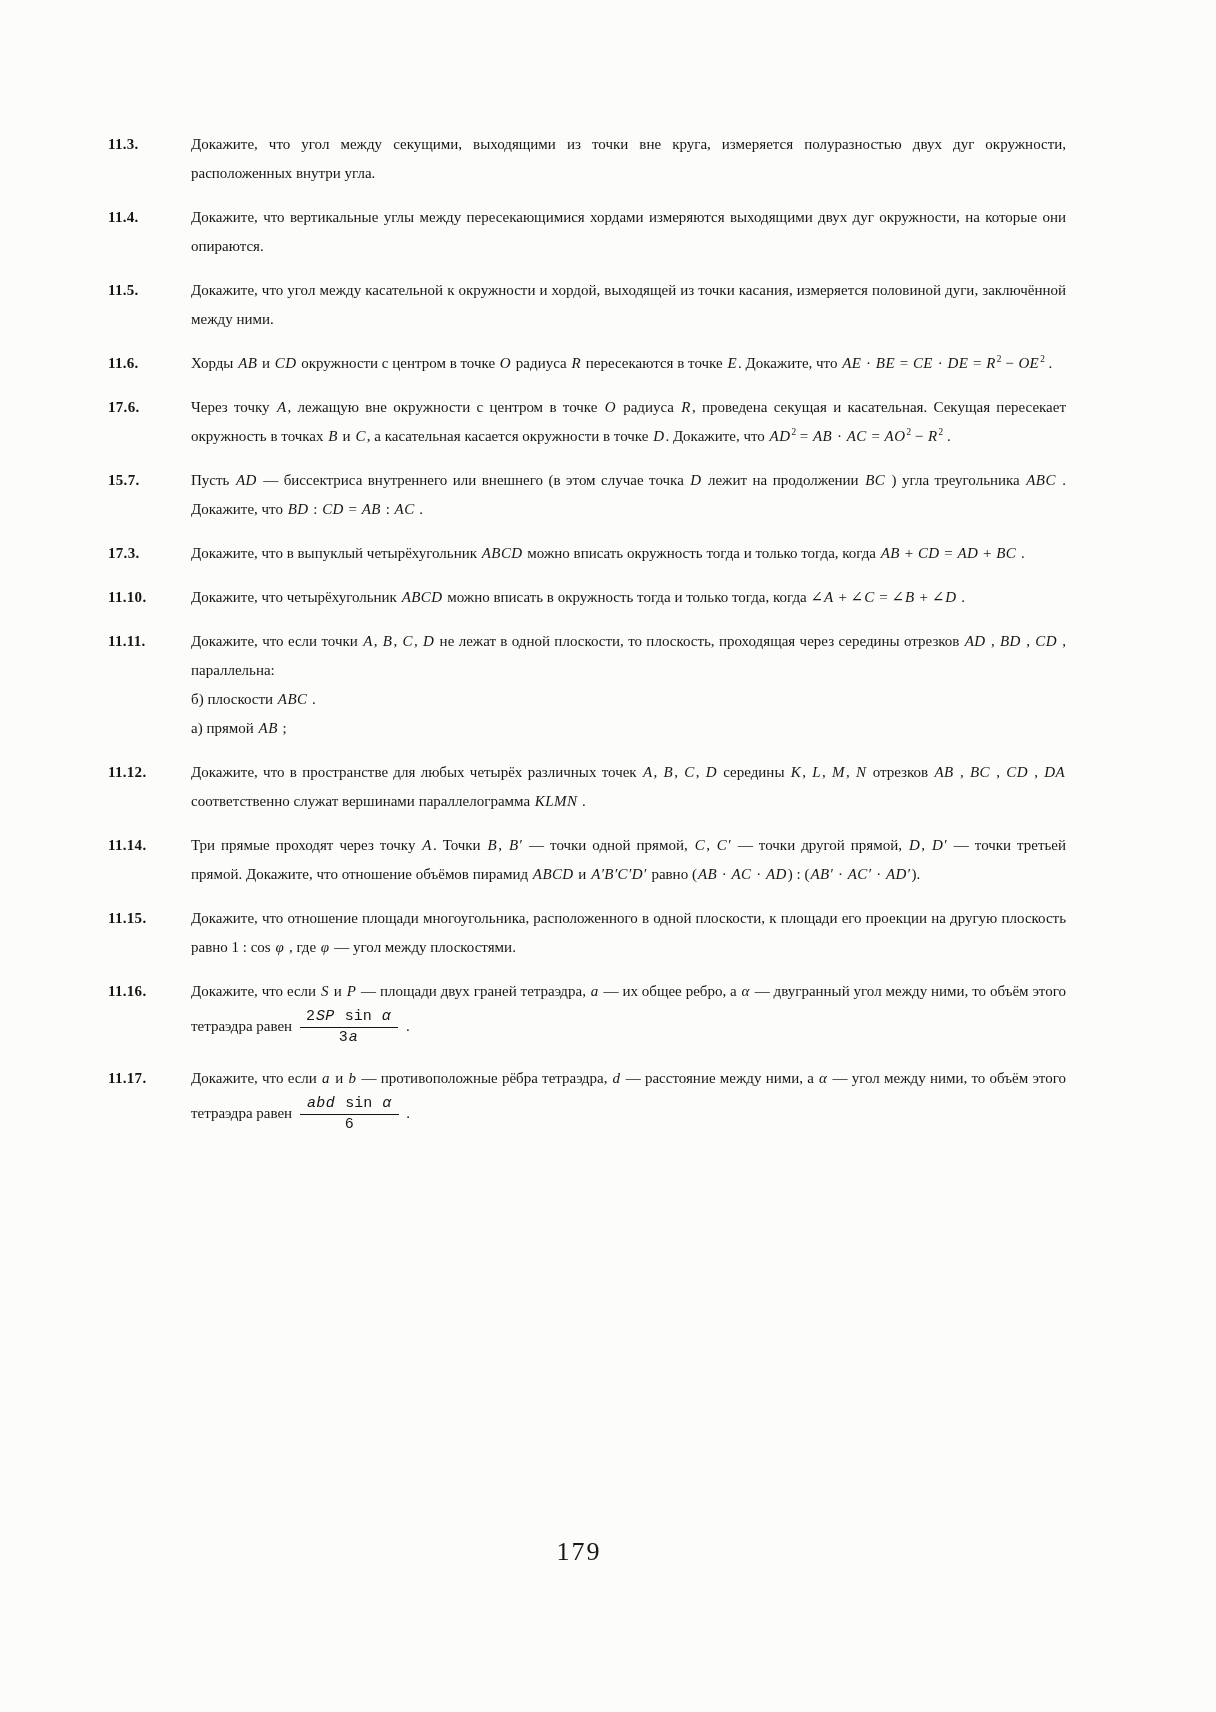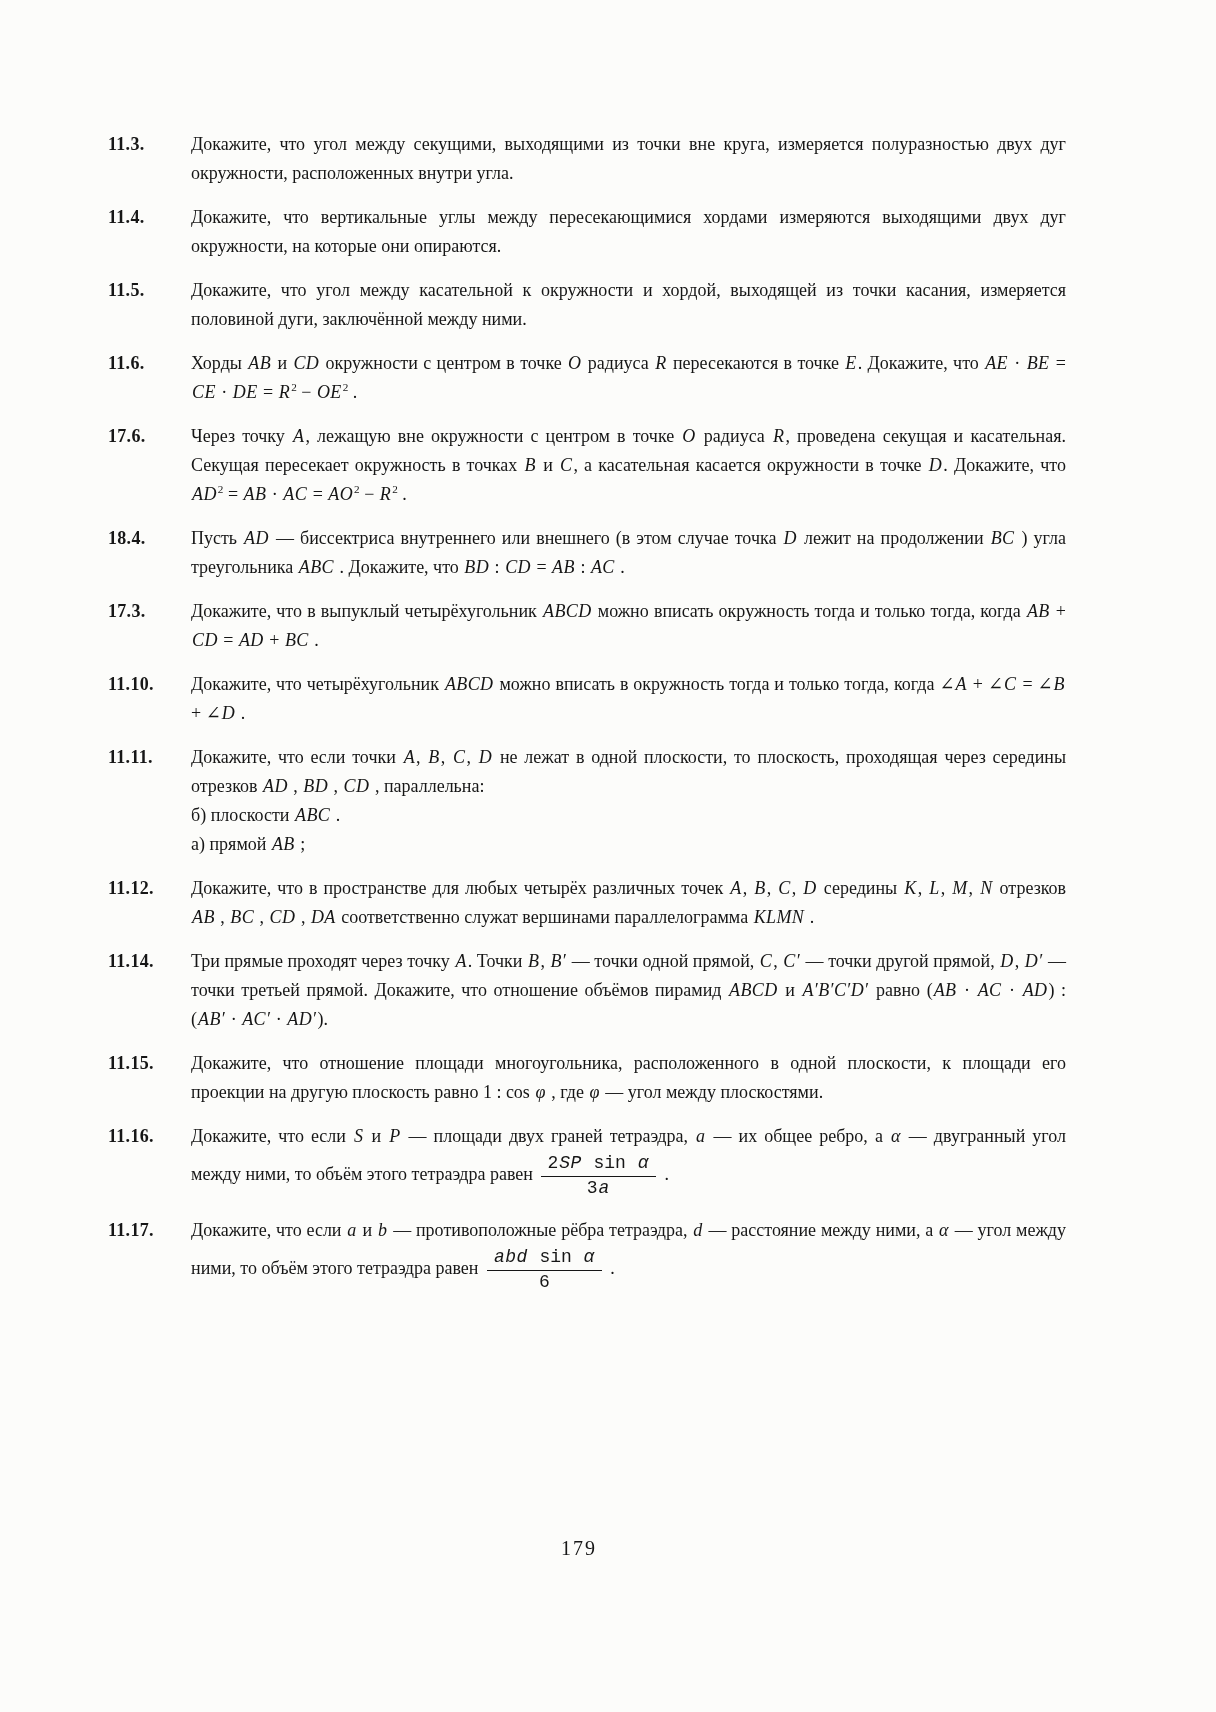--- a/index.html
+++ b/index.html
@@ -16,21 +16,21 @@
     overflow: hidden;
   }
   .content {
     position: absolute;
     top: 130px; left: 108px;
     width: 958px;
   }
   .problem {
     display: flex;
     margin-bottom: 15px;
-    font-size: 18px;
+    font-size: 15px;
     line-height: 29px;
   }
   .pnum {
     width: 83px;
     flex-shrink: 0;
     font-weight: 700;
     letter-spacing: 0.3px;
   }
   .pbody { flex: 1; }
   .para { text-align: justify; }
@@ -61,21 +61,21 @@
   }
   .fden {
     display: block;
     padding-top: 1px;
   }
   .pagenum {
     position: absolute;
     top: 1537px; left: 0;
     width: 1158px;
     text-align: center;
-    font-size: 20px;
+    font-size: 26px;
     letter-spacing: 2px;
     color: #161616;
   }
 </style>
 </head>
 <body>
 
 <div class="page">
   <div class="content" id="problems">
   <div class="problem">
@@ -107,21 +107,21 @@
   </div>
 
   <div class="problem">
     <div class="pnum">17.6.</div>
     <div class="pbody">
           <div class="para">Через точку <span class="mi">A</span>, лежащую вне окружности с центром в точке <span class="mi">O</span> радиуса <span class="mi">R</span>, проведена секущая и касательная. Секущая пересекает окружность в точках <span class="mi">B</span> и <span class="mi">C</span>, а касательная касается окружности в точке <span class="mi">D</span>. Докажите, что <span class="mi">AD</span><sup>2</sup> = <span class="mi">AB</span> · <span class="mi">AC</span> = <span class="mi">AO</span><sup>2</sup> − <span class="mi">R</span><sup>2</sup> .</div>
         </div>
   </div>
 
   <div class="problem">
-    <div class="pnum">18.4.</div>
+    <div class="pnum">15.7.</div>
     <div class="pbody">
           <div class="para">Пусть <span class="mi">AD</span> — биссектриса внутреннего или внешнего (в этом случае точка <span class="mi">D</span> лежит на продолжении <span class="mi">BC</span> ) угла треугольника <span class="mi">ABC</span> . Докажите, что <span class="mi">BD</span> : <span class="mi">CD</span> = <span class="mi">AB</span> : <span class="mi">AC</span> .</div>
         </div>
   </div>
 
   <div class="problem">
     <div class="pnum">17.3.</div>
     <div class="pbody">
           <div class="para">Докажите, что в выпуклый четырёхугольник <span class="mi">ABCD</span> можно вписать окружность тогда и только тогда, когда <span class="mi">AB</span> + <span class="mi">CD</span> = <span class="mi">AD</span> + <span class="mi">BC</span> .</div>
         </div>

